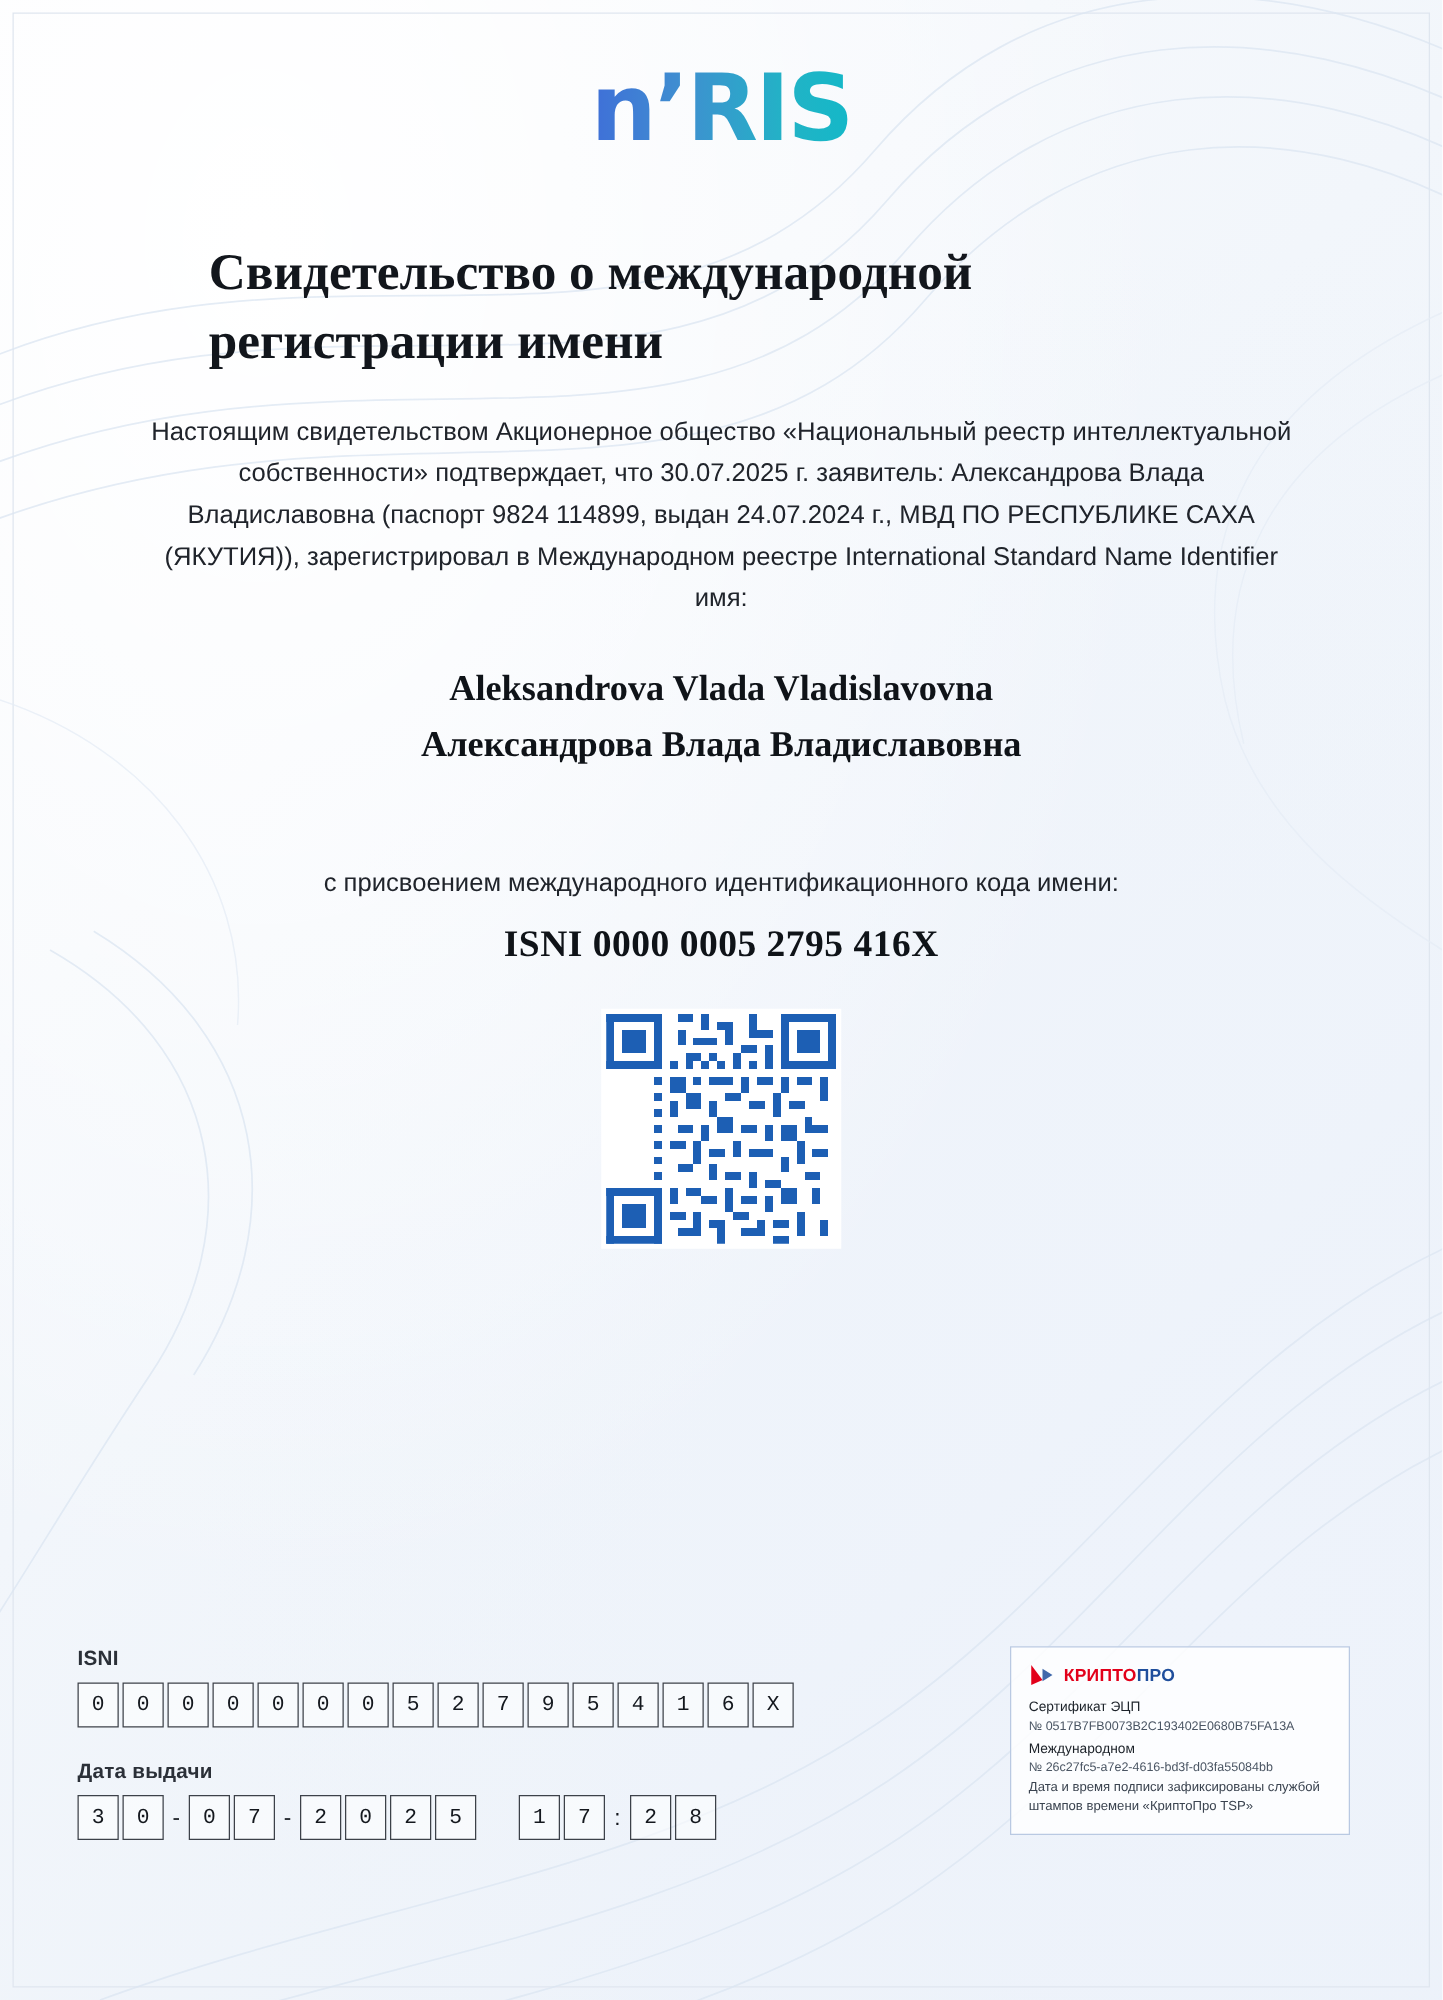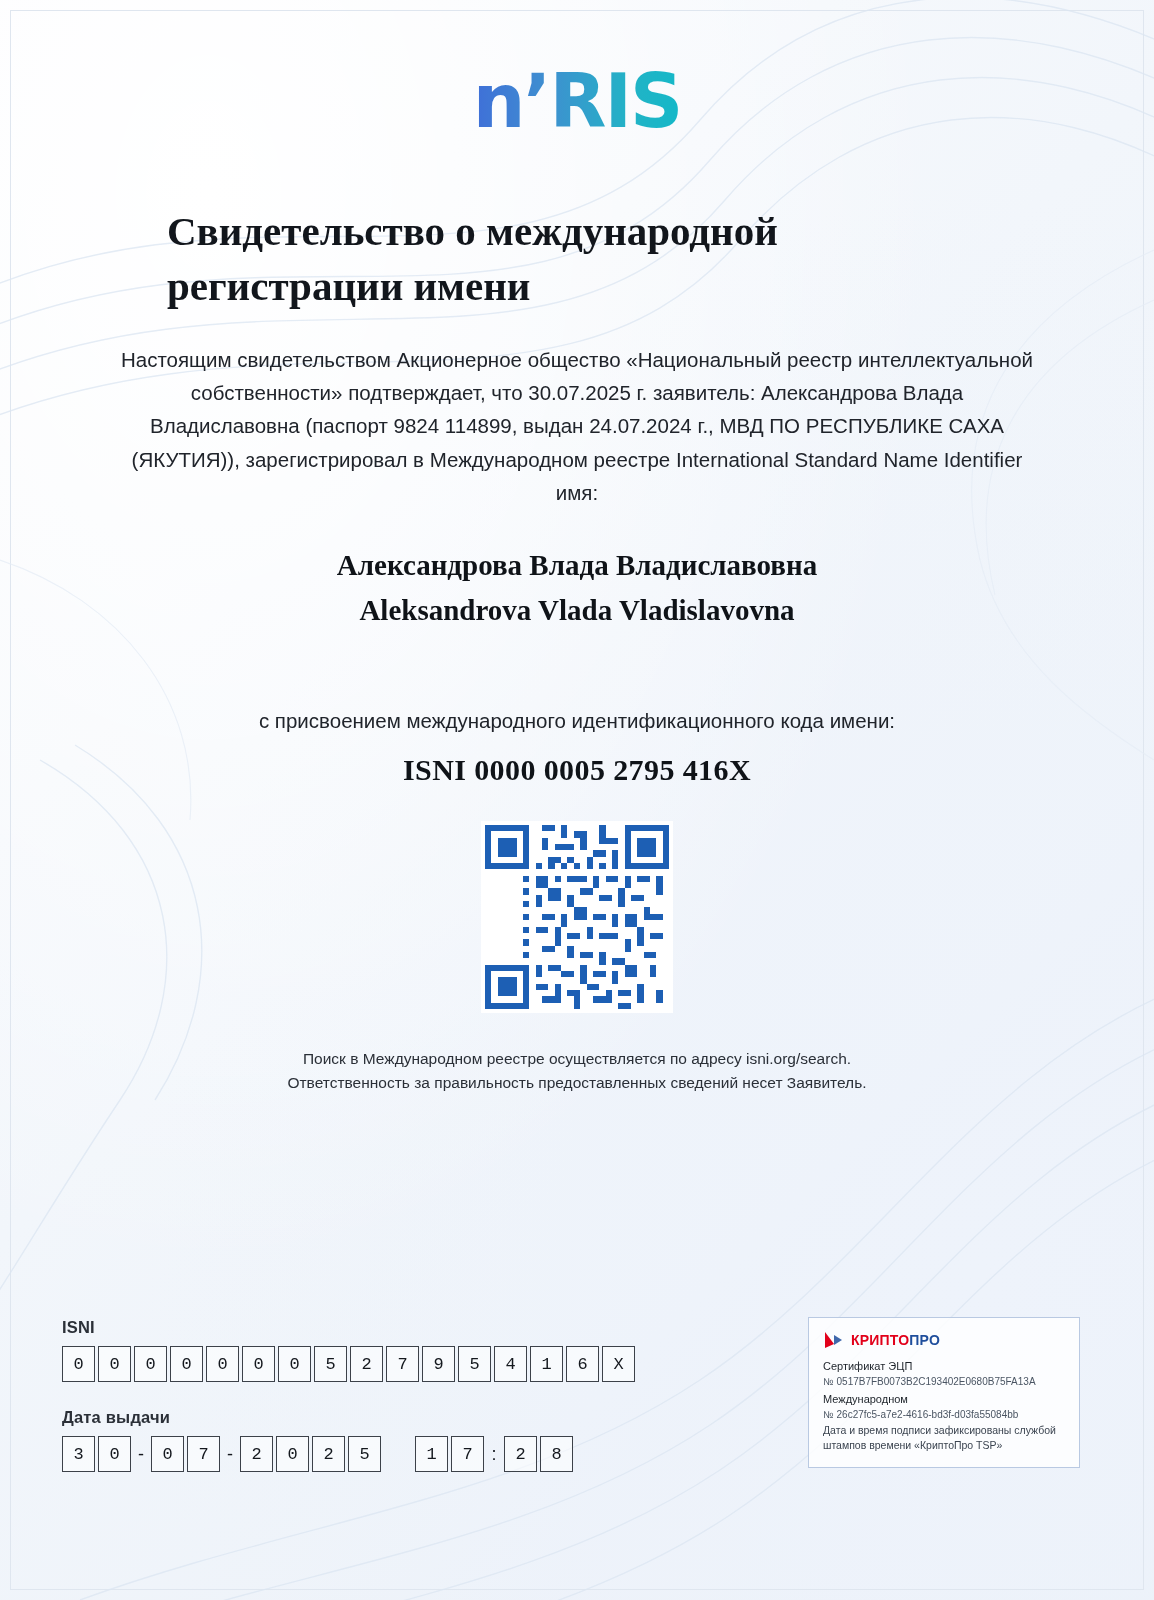--- a/index.html
+++ b/index.html
@@ -40,21 +40,21 @@
 
   .content {
     position: relative;
     z-index: 3;
     padding: 0 62px;
   }
 
   
   .logo-wrap {
     text-align: center;
-    padding-top: 64px;
+    padding-top: 50px;
   }
   .logo {
     display: inline-block;
     font-family: "DejaVu Sans", sans-serif;
     font-weight: bold;
     font-size: 74px;
     letter-spacing: -2px;
     line-height: 1;
     background: linear-gradient(90deg, #3f6fd8 0%, #3f8fd0 35%, #22b3c6 75%, #14b8c8 100%);
     -webkit-background-clip: text;
@@ -251,22 +251,22 @@
 
     <div class="logo-wrap">
       <span class="logo">n’RIS</span>
     </div>
 
     <h1 class="doc-title">Свидетельство о международной регистрации имени</h1>
 
     <p class="doc-body">Настоящим свидетельством Акционерное общество «Национальный реестр интеллектуальной собственности» подтверждает, что 30.07.2025 г. заявитель: Александрова Влада Владиславовна (паспорт 9824 114899, выдан 24.07.2024 г., МВД ПО РЕСПУБЛИКЕ САХА (ЯКУТИЯ)), зарегистрировал в Международном реестре International Standard Name Identifier имя:</p>
 
     <div class="names">
+      <div class="name-line">Aleksandrova Vlada Vladislavovna</div>
       <div class="name-line">Александрова Влада Владиславовна</div>
-      <div class="name-line">Aleksandrova Vlada Vladislavovna</div>
     </div>
 
     <p class="code-intro">с присвоением международного идентификационного кода имени:</p>
     <div class="isni-code">ISNI 0000 0005 2795 416X</div>
 
     <div class="qr-wrap">
       <svg class="qr" viewBox="0 0 29 29" shape-rendering="crispEdges">
         <rect width="29" height="29" fill="#ffffff"></rect>
         <g fill="#1d5fb4">
 
@@ -370,21 +370,20 @@
           <rect x="24" y="25" width="1" height="3"></rect>
             <rect x="27" y="26" width="1" height="2"></rect>
           <rect x="9" y="27" width="3" height="1"></rect>
             <rect x="14" y="27" width="1" height="2"></rect>
           <rect x="17" y="27" width="2" height="1"></rect>
             <rect x="21" y="28" width="2" height="1"></rect>
         </g>
       </svg>
     </div>
 
-    <p class="footnote">Поиск в Международном реестре осуществляется по адресу isni.org/search. Ответственность за правильность предоставленных сведений несет Заявитель.</p>
   </div>
 
   <div class="bottom">
     <div class="field-label">ISNI</div>
     <div class="boxrow">
       <div class="cell">0</div>
       <div class="cell">0</div>
       <div class="cell">0</div>
       <div class="cell">0</div>
       <div class="cell">0</div>

